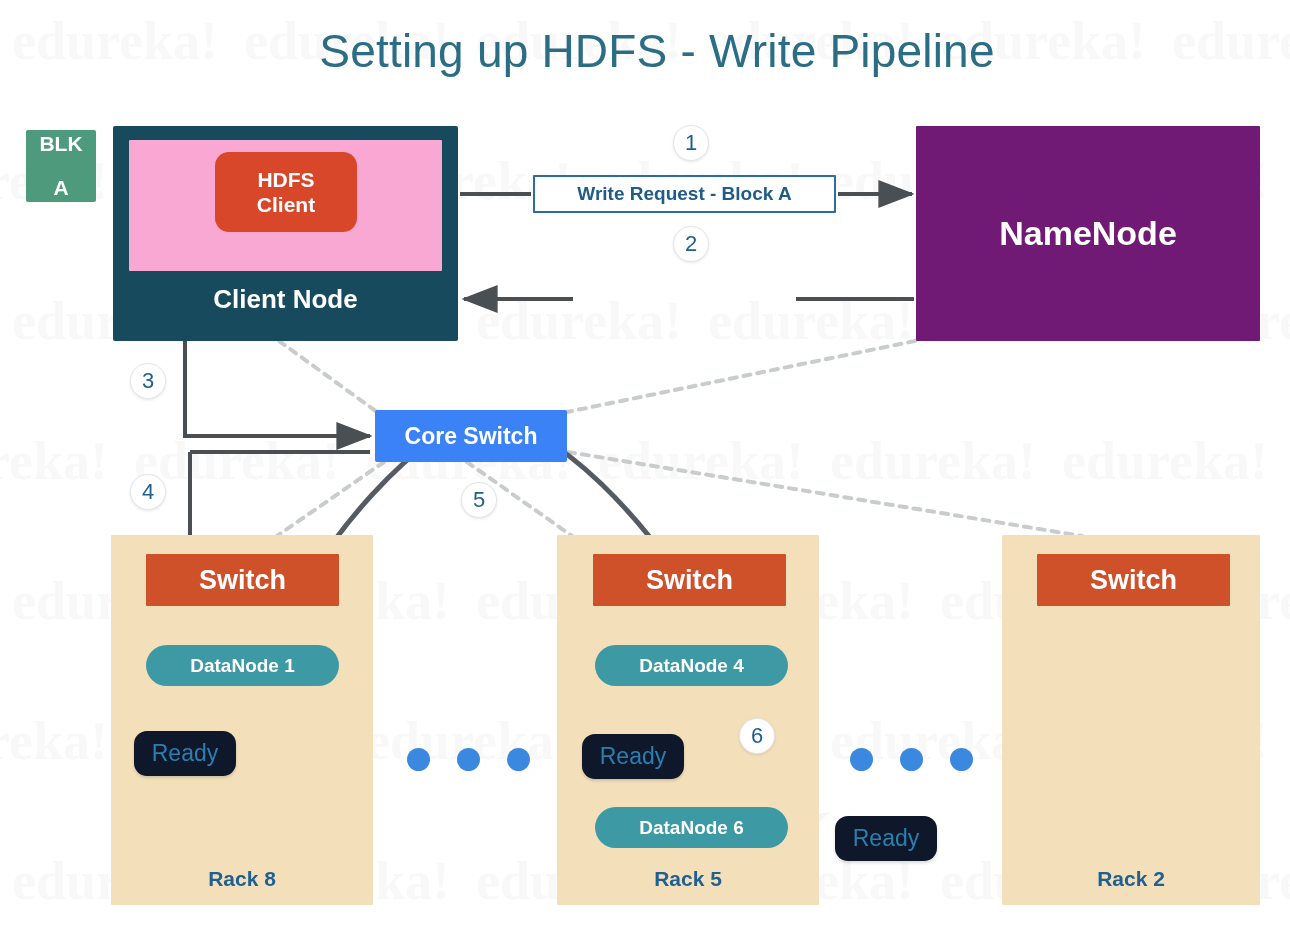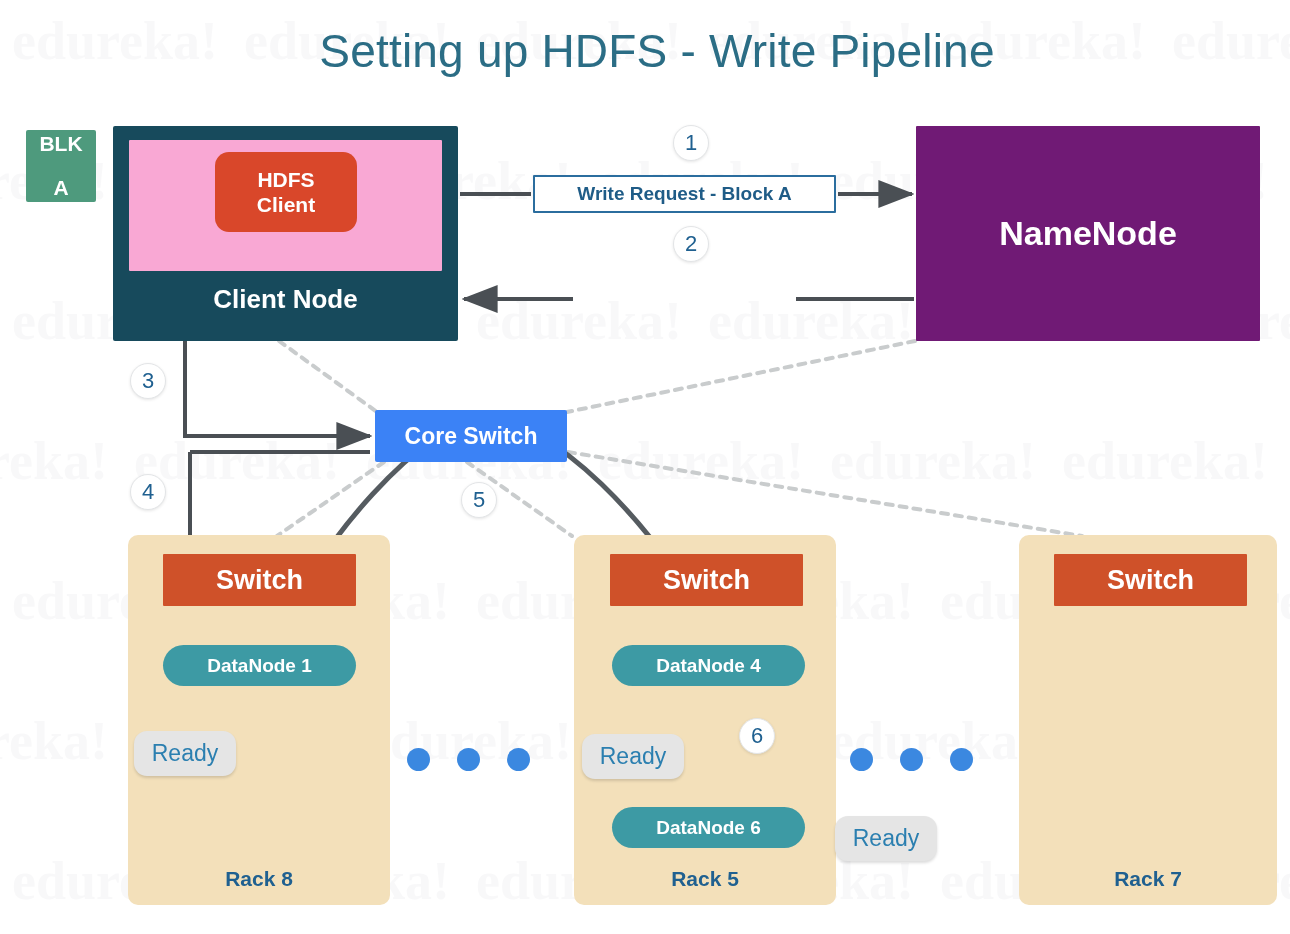--- a/index.html
+++ b/index.html
@@ -79,21 +79,21 @@
   #msg2{left:563px;top:271px;width:219px;height:58px;}
 
   
   #core-switch{
     left:363px;top:410px;width:192px;height:52px;background:#3b82f6;
     color:#fff;font-weight:700;font-size:23px;
     display:flex;align-items:center;justify-content:center;border-radius:2px;
   }
 
   
-  .rack{background:#f3e0ba;border-radius:10px;margin-left:17px;}
+  .rack{background:#f3e0ba;border-radius:1px;}
   #rack1{left:99px;top:535px;width:262px;height:370px;}
   #rack5{left:545px;top:535px;width:262px;height:370px;}
   #rack7{left:990px;top:535px;width:258px;height:370px;}
   .rack-switch{
     position:absolute;height:52px;background:#cf5129;color:#fff;
     font-weight:700;font-size:27px;display:flex;align-items:center;
     justify-content:center;border-radius:1px;
   }
   #rack1 .rack-switch{left:35px;top:19px;width:193px;}
   #rack5 .rack-switch{left:36px;top:19px;width:193px;}
@@ -108,21 +108,21 @@
     position:absolute;height:41px;background:#3d9aa4;border-radius:21px;
     color:#ffffff;font-weight:700;font-size:19px;
     display:flex;align-items:center;justify-content:center;
   }
   #dn1{left:35px;top:110px;width:193px;}
   #dn4{left:38px;top:110px;width:193px;}
   #dn6{left:38px;top:272px;width:193px;}
 
   
   .ready{
-    position:absolute;height:45px;background:#e5e5e5;border-radius:13px;
+    position:absolute;height:45px;background:#0f172a;border-radius:13px;
     color:#2b7fb0;font-weight:400;font-size:23px;
     display:flex;align-items:center;justify-content:center;z-index:4;
     box-shadow:0 2px 3px rgba(0,0,0,0.14);
   }
   #ready1{left:122px;top:731px;width:102px;}
   #ready2{left:570px;top:734px;width:102px;}
   #ready3{left:823px;top:816px;width:102px;}
 
   
   .step{
@@ -261,21 +261,21 @@
 
   <div class="node rack" id="rack5">
     <div class="rack-switch">Switch</div>
     <div class="datanode" id="dn4">DataNode 4</div>
     <div class="datanode" id="dn6">DataNode 6</div>
     <div class="rack-label">Rack 5</div>
   </div>
 
   <div class="node rack" id="rack7">
     <div class="rack-switch">Switch</div>
-    <div class="rack-label">Rack 7</div>
+    <div class="rack-label">Rack 2</div>
   </div>
 
   <div class="ready" id="ready1">Ready</div>
   <div class="ready" id="ready2">Ready</div>
   <div class="ready" id="ready3">Ready</div>
 
   <div class="step" id="s1">1</div>
   <div class="step" id="s2">2</div>
   <div class="step" id="s3">3</div>
   <div class="step" id="s4">4</div>

